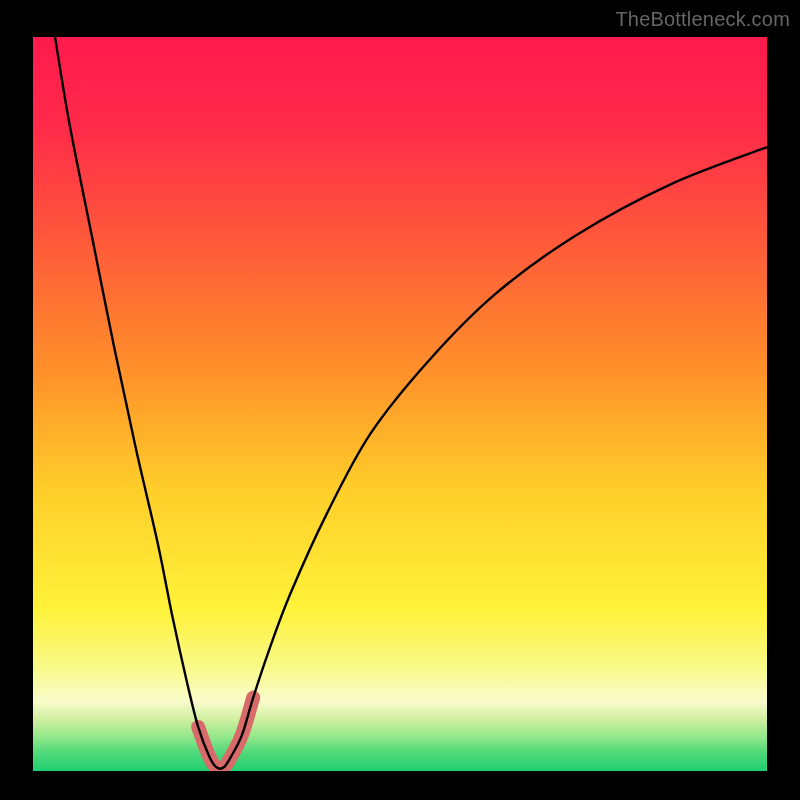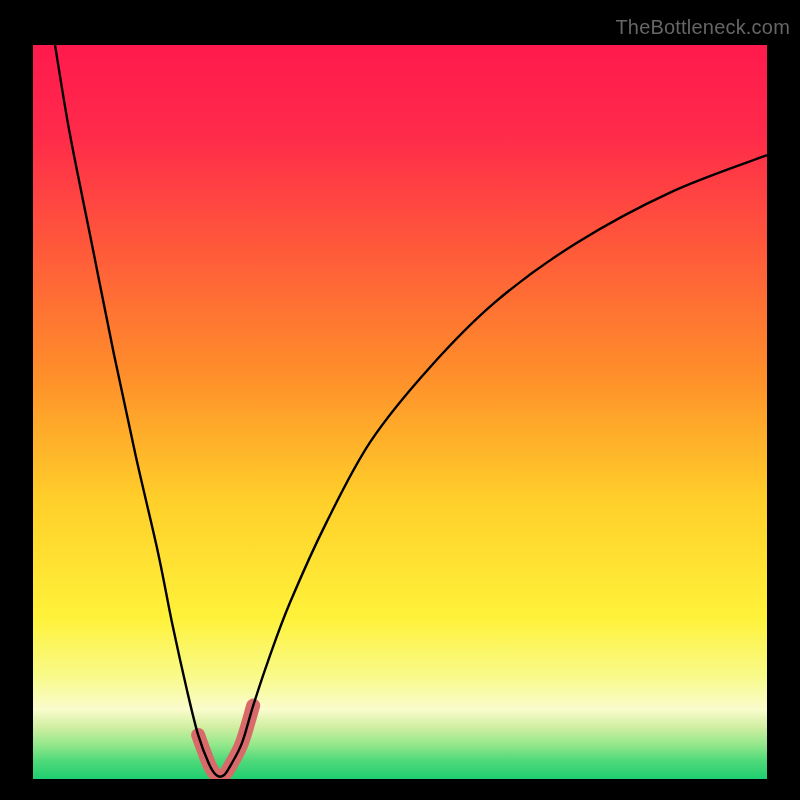--- a/index.html
+++ b/index.html
@@ -6,21 +6,21 @@
     margin: 0;
     padding: 0;
     width: 800px;
     height: 800px;
     background: #000;
     overflow: hidden;
     font-family: Arial, Helvetica, sans-serif;
   }
   .frame {
     position: absolute;
-    left: 0; top: 12px;
+    left: 0; top: 4px;
     width: 800px;
     height: 620px;
     background: #000;
   }
   .watermark {
     position: absolute;
     top: 4px;
     right: 10px;
     color: #666;
     font-size: 20px;

